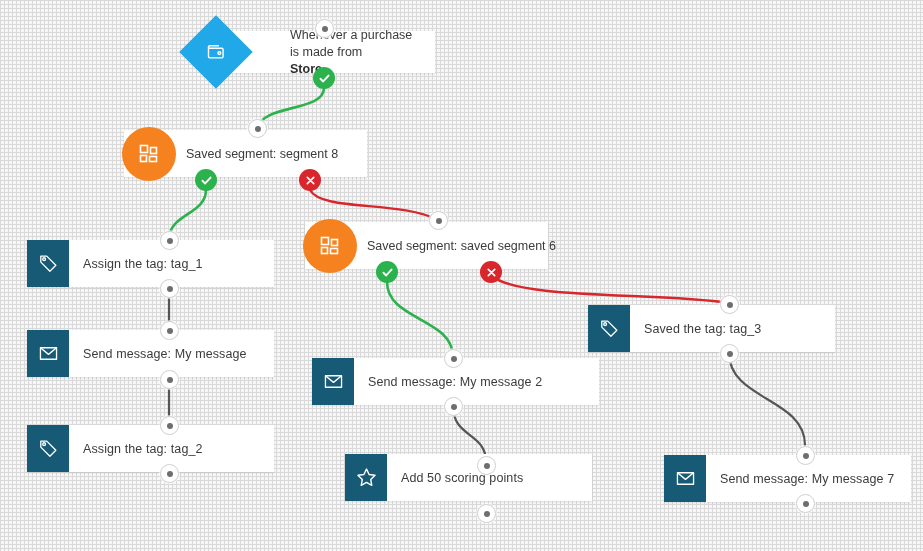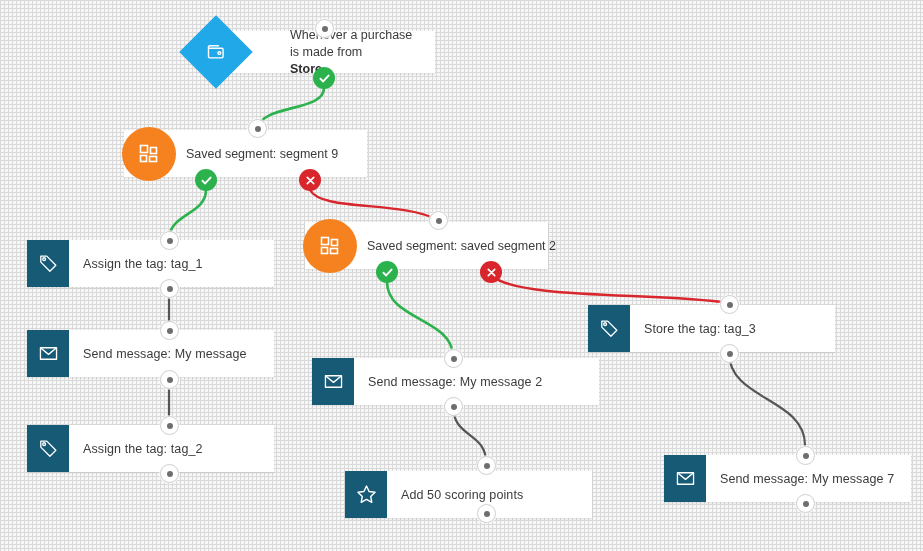--- a/index.html
+++ b/index.html
@@ -204,21 +204,21 @@
     </span>
   </div>
   <div class="port" style="left:315px; top:19px;"></div>
   <div class="badge yes" style="left:313px; top:67px;">
     <svg width="13" height="13" viewBox="0 0 24 24" fill="none" stroke="#ffffff" stroke-width="3.4" stroke-linecap="round" stroke-linejoin="round">
       <path d="M4.5 12.5l5 5 10-11"></path>
     </svg>
   </div>
 
   <div class="seg-card" style="left:124px; top:130px; width:243px;">
-    <span>Saved segment: segment 9</span>
+    <span>Saved segment: segment 8</span>
   </div>
   <div class="circle-icon" style="left:122px; top:127px;">
     <svg width="24" height="24" viewBox="0 0 24 24" fill="none" stroke="#ffffff" stroke-width="1.6">
       <rect x="3.5" y="3.5" width="7" height="7"></rect>
       <rect x="13.5" y="5.5" width="6" height="6"></rect>
       <rect x="3.5" y="13.5" width="6" height="6"></rect>
       <rect x="12.5" y="14.5" width="7" height="5"></rect>
     </svg>
   </div>
   <div class="port" style="left:248px; top:119px;"></div>
@@ -227,21 +227,21 @@
       <path d="M4.5 12.5l5 5 10-11"></path>
     </svg>
   </div>
   <div class="badge no" style="left:299px; top:169px;">
     <svg width="11" height="11" viewBox="0 0 24 24" fill="none" stroke="#ffffff" stroke-width="3.6" stroke-linecap="round">
       <path d="M5 5l14 14M19 5L5 19"></path>
     </svg>
   </div>
 
   <div class="seg-card" style="left:305px; top:222px; width:243px;">
-    <span>Saved segment: saved segment 2</span>
+    <span>Saved segment: saved segment 6</span>
   </div>
   <div class="circle-icon" style="left:303px; top:219px;">
     <svg width="24" height="24" viewBox="0 0 24 24" fill="none" stroke="#ffffff" stroke-width="1.6">
       <rect x="3.5" y="3.5" width="7" height="7"></rect>
       <rect x="13.5" y="5.5" width="6" height="6"></rect>
       <rect x="3.5" y="13.5" width="6" height="6"></rect>
       <rect x="12.5" y="14.5" width="7" height="5"></rect>
     </svg>
   </div>
   <div class="port" style="left:429px; top:211px;"></div>
@@ -297,39 +297,39 @@
       <svg width="21" height="21" viewBox="0 0 24 24" fill="none" stroke="#ffffff" stroke-width="1.5" stroke-linejoin="round">
         <rect x="2.8" y="5.4" width="18.4" height="13.2"></rect>
         <path d="M2.8 5.4L12 13l9.2-7.6"></path>
       </svg>
     </div>
     <div class="label">Send message: My message 2</div>
   </div>
   <div class="port" style="left:444px; top:349px;"></div>
   <div class="port" style="left:444px; top:397px;"></div>
 
-  <div class="node" style="left:345px; top:471px; width:247px;">
+  <div class="node" style="left:345px; top:454px; width:247px;">
     <div class="icon-box">
       <svg width="23" height="23" viewBox="0 0 24 24" fill="none" stroke="#ffffff" stroke-width="1.5" stroke-linejoin="round">
         <path d="M12 3.2l2.7 5.7 6.2.8-4.5 4.3 1.1 6.2L12 17.2l-5.5 3 1.1-6.2L3.1 9.7l6.2-.8z"></path>
       </svg>
     </div>
     <div class="label">Add 50 scoring points</div>
   </div>
   <div class="port" style="left:477px; top:456px;"></div>
   <div class="port" style="left:477px; top:504px;"></div>
 
   <div class="node" style="left:588px; top:305px; width:247px;">
     <div class="icon-box">
       <svg width="21" height="21" viewBox="0 0 24 24" fill="none" stroke="#ffffff" stroke-width="1.5" stroke-linejoin="round">
         <path d="M3.2 10.4V3.6h6.8l10.4 10.4-6.8 6.8z"></path>
         <circle cx="7" cy="7" r="1.6"></circle>
       </svg>
     </div>
-    <div class="label">Store the tag: tag_3</div>
+    <div class="label">Saved the tag: tag_3</div>
   </div>
   <div class="port" style="left:720px; top:295px;"></div>
   <div class="port" style="left:720px; top:344px;"></div>
 
   <div class="node" style="left:664px; top:455px; width:247px;">
     <div class="icon-box">
       <svg width="21" height="21" viewBox="0 0 24 24" fill="none" stroke="#ffffff" stroke-width="1.5" stroke-linejoin="round">
         <rect x="2.8" y="5.4" width="18.4" height="13.2"></rect>
         <path d="M2.8 5.4L12 13l9.2-7.6"></path>
       </svg>

